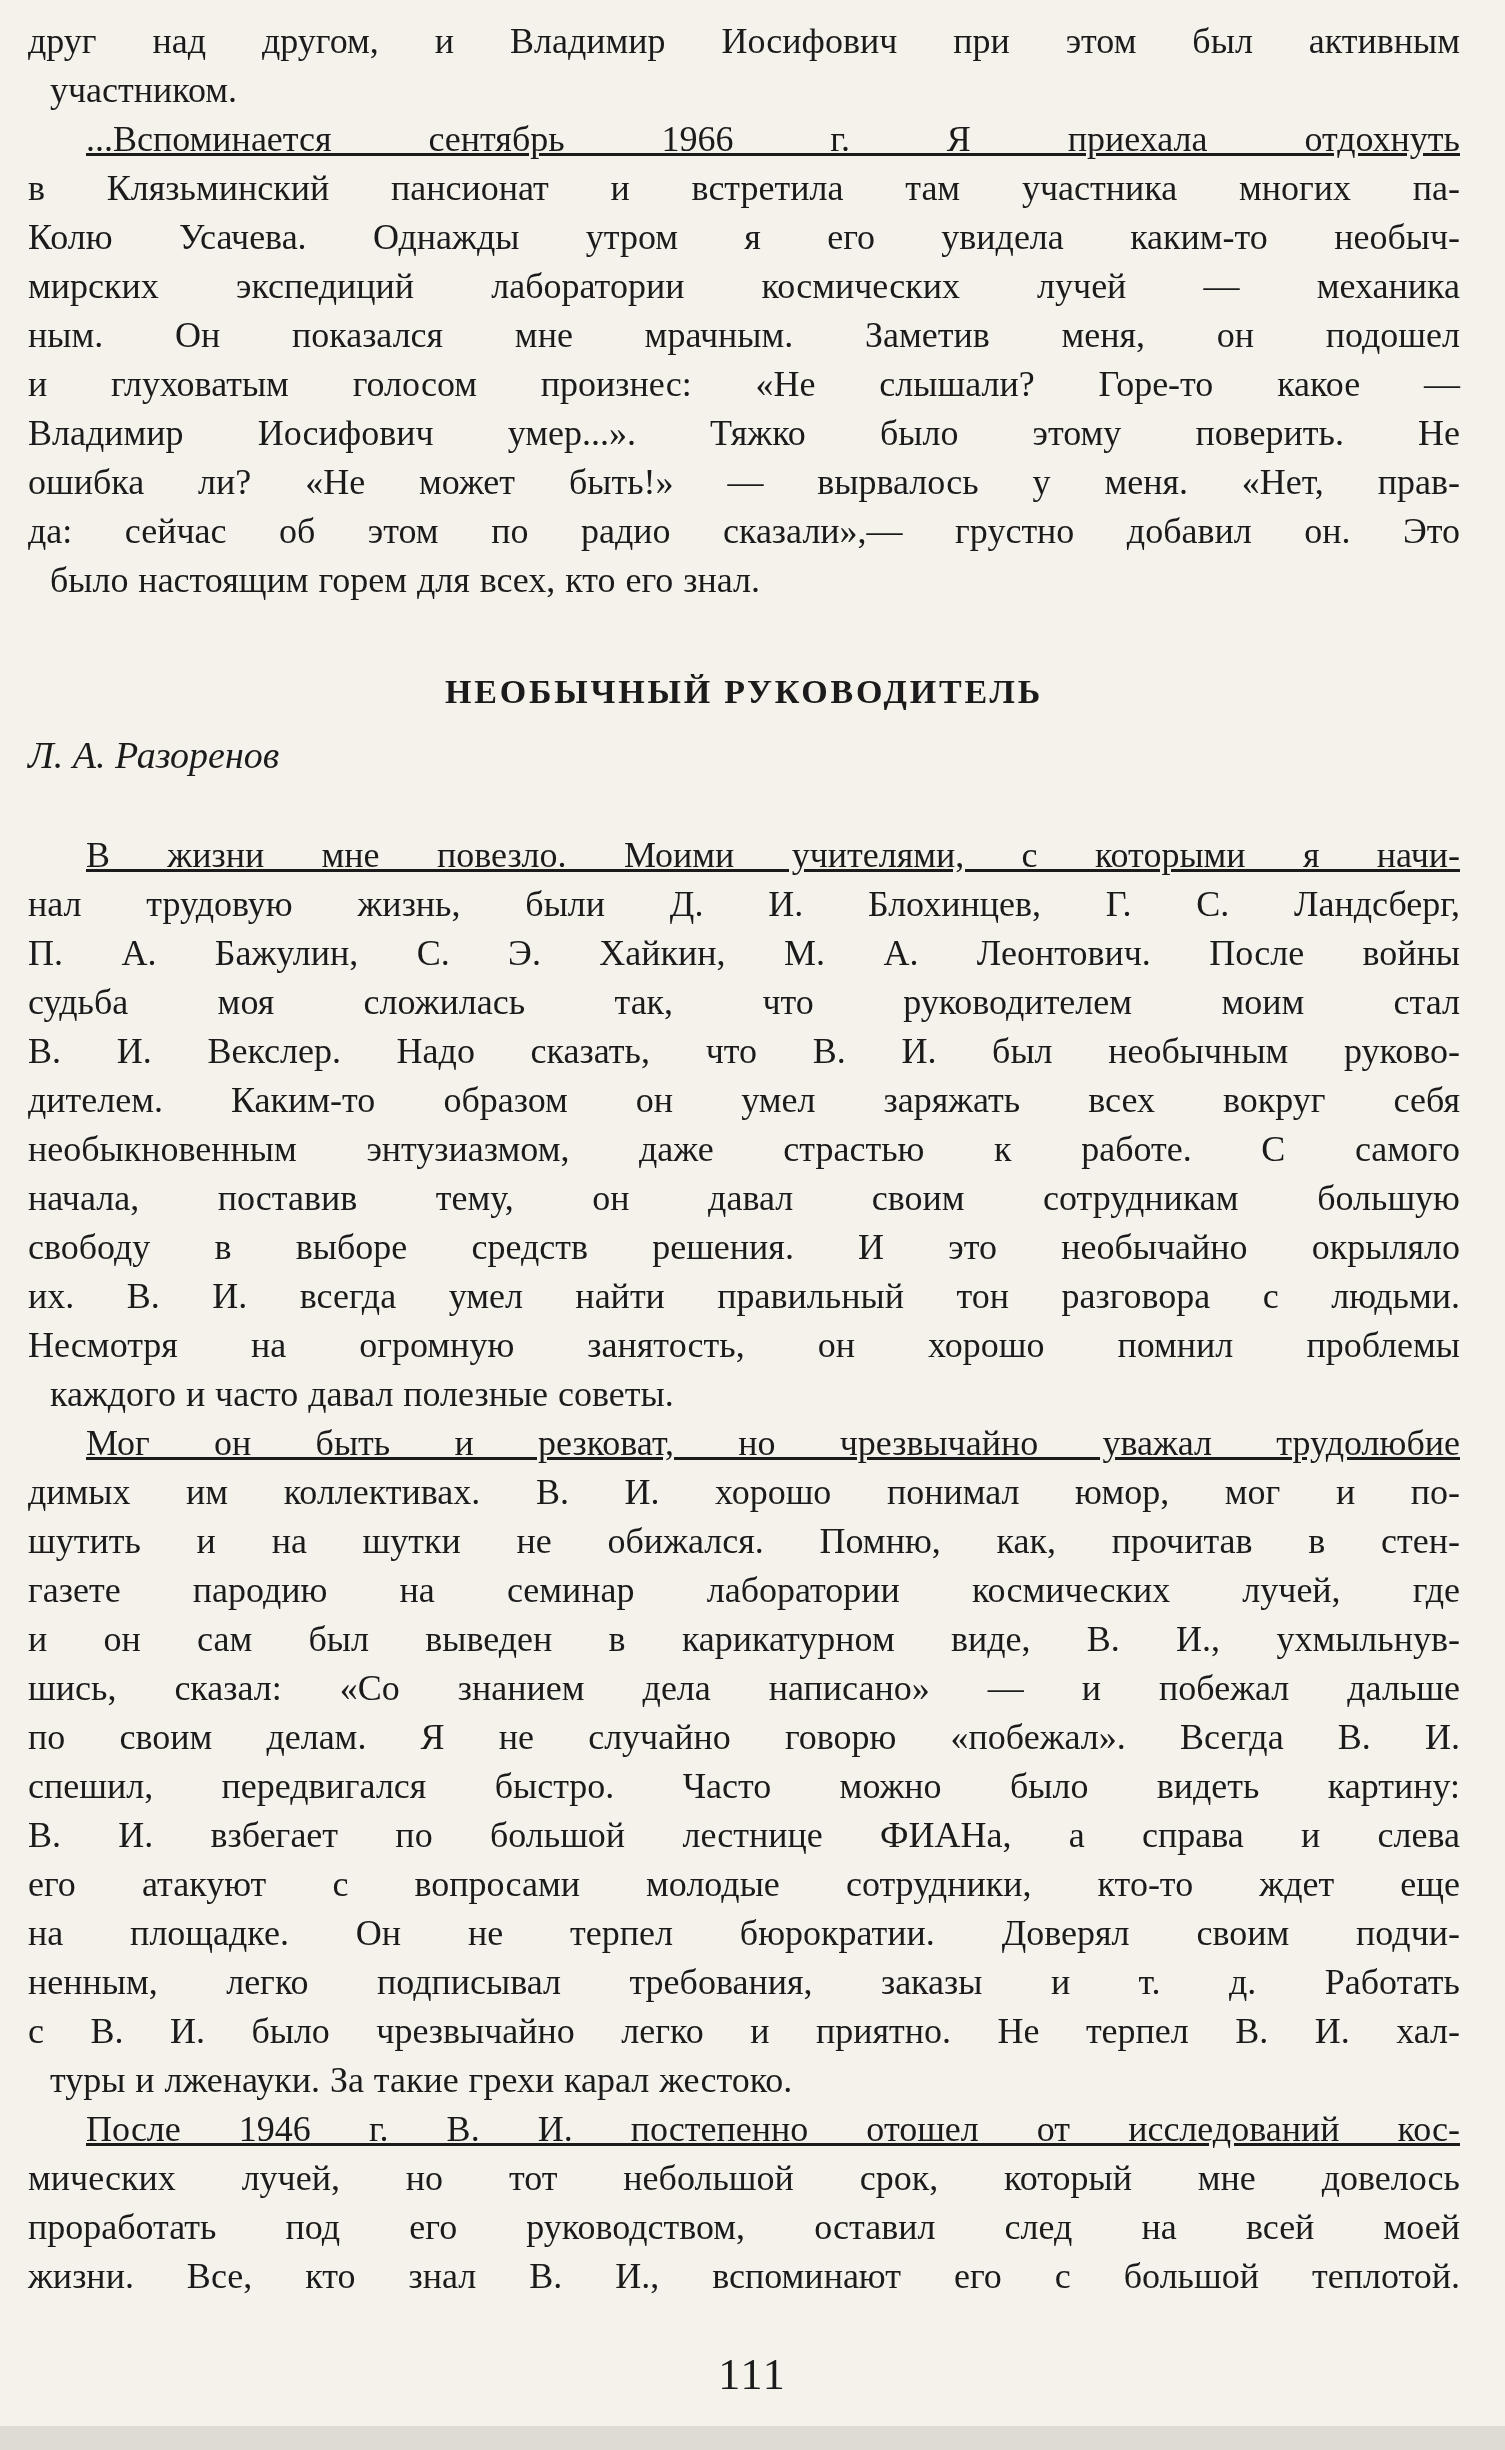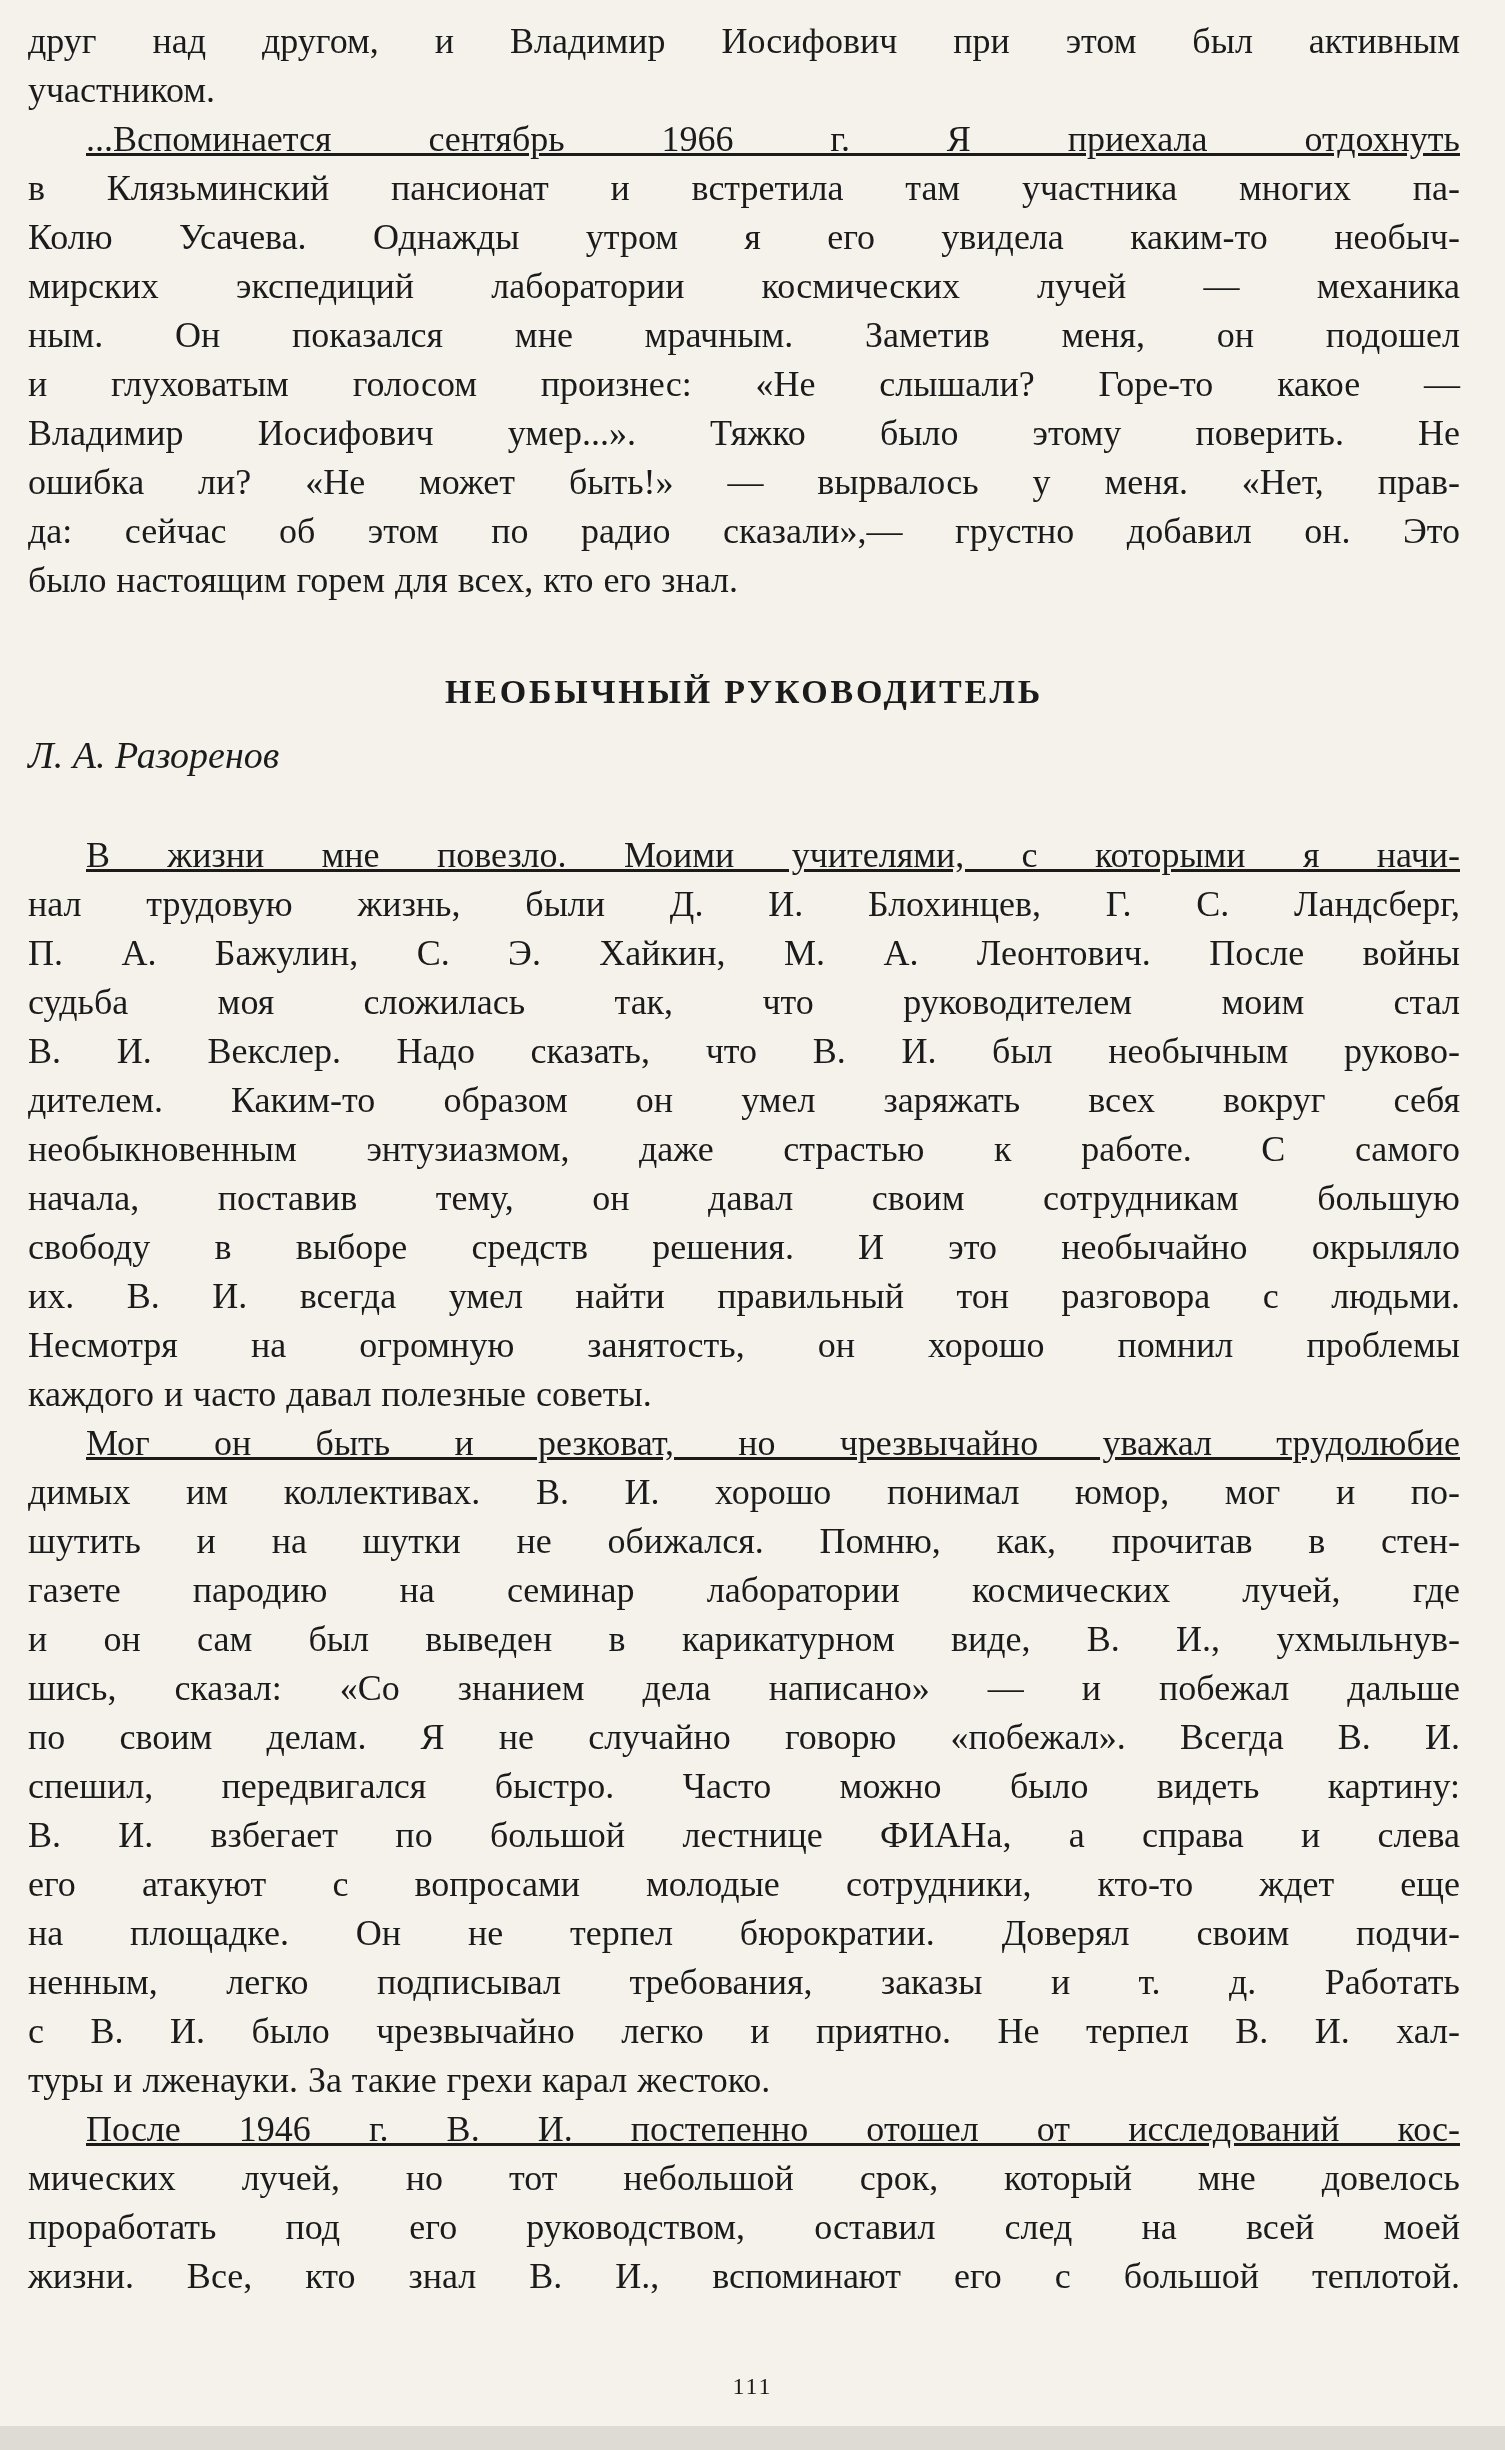--- a/index.html
+++ b/index.html
@@ -31,20 +31,21 @@
     font-size:36px;
     line-height:49px;
     text-align:justify;
     -moz-text-align-last:justify;
     text-align-last:justify;
     word-spacing:0.9px;
   }
   .line.end{
     -moz-text-align-last:left;
     text-align-last:left;
+    margin-left:22px;
   }
   .line.indent{
     text-indent:58px;
     text-decoration:underline;
   }
   .paragraph{
     margin:0;
   }
   h1.heading{
     margin:60px 0 13px 0;
@@ -60,21 +61,21 @@
     line-height:49px;
     font-style:italic;
     margin:0 0 51px 0;
   }
   .page-number{
     position:absolute;
     left:0;
     right:0;
     bottom:26px;
     text-align:center;
-    font-size:24px;
+    font-size:44px;
     letter-spacing:1.9px;
   }
 </style>
 </head>
 <body>
 
 <div class="page">
   <div class="text-column">
       <div class="paragraph">
         <div class="line">друг над другом, и Владимир Иосифович при этом был активным</div>

